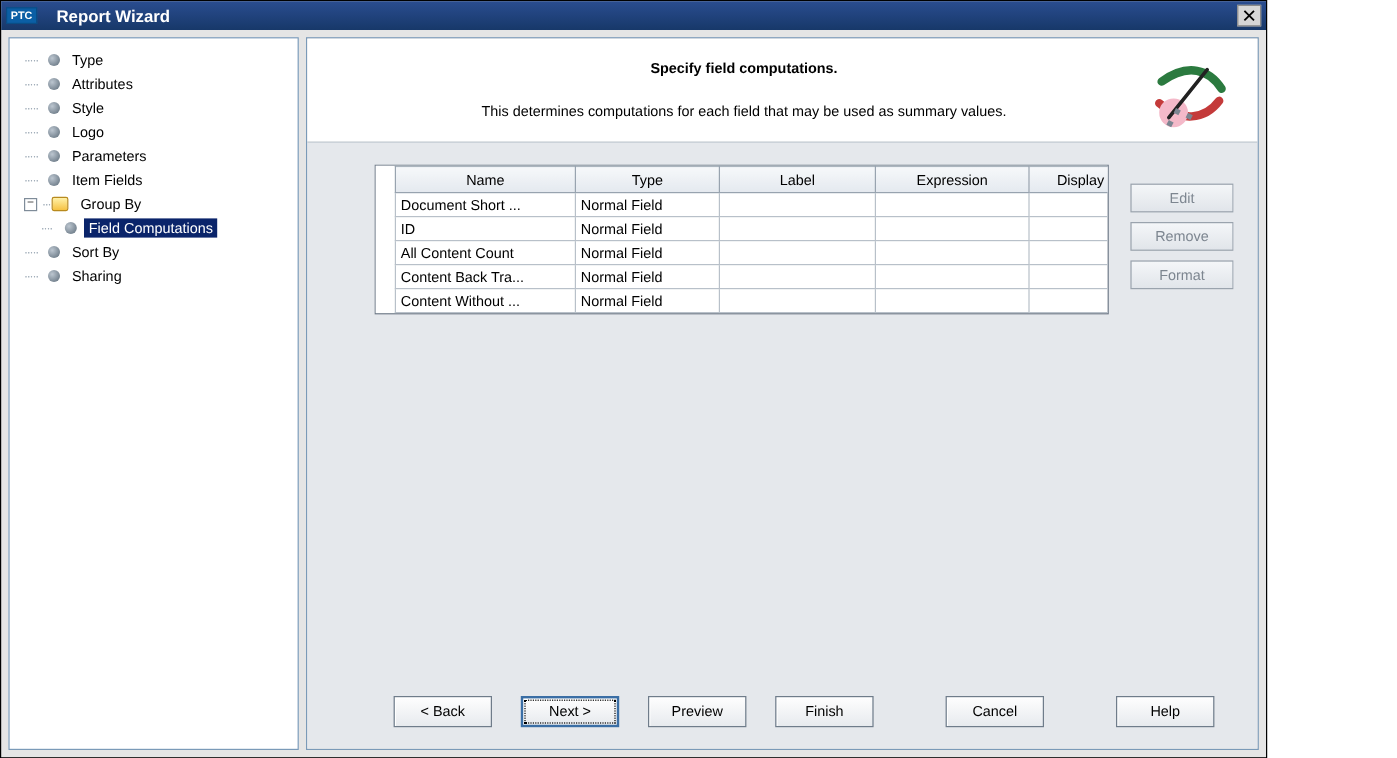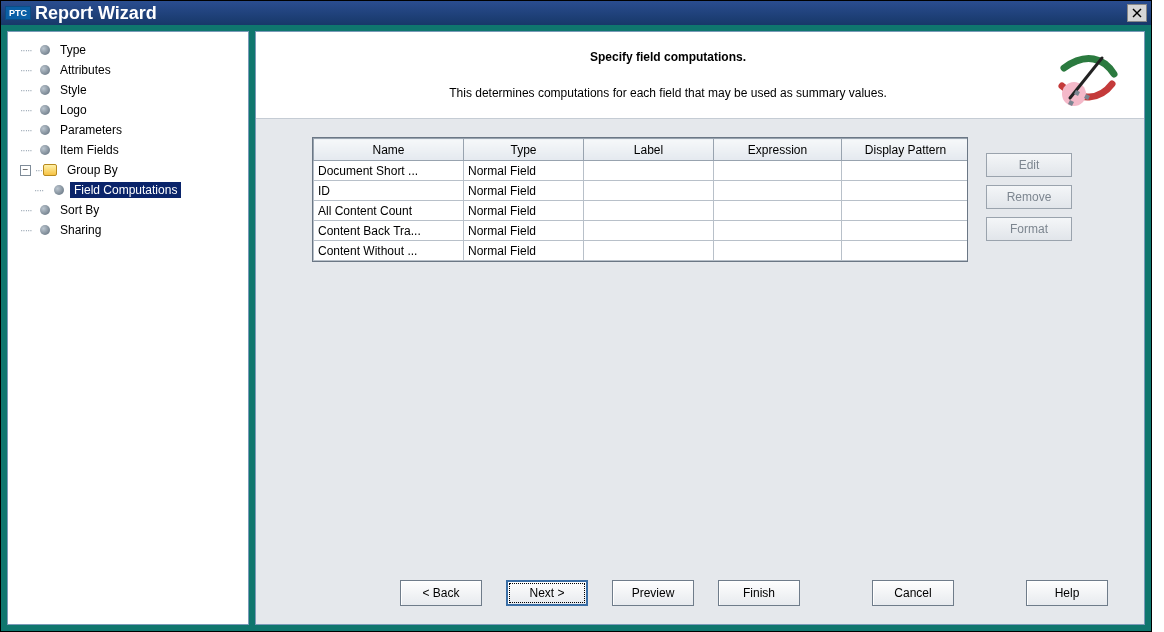--- a/index.html
+++ b/index.html
@@ -4,26 +4,26 @@
 <style>
   * { box-sizing: border-box; }
   html, body {
     margin: 0; padding: 0;
     font-family: Tahoma, Arial, sans-serif;
     font-size: 12px;
     background: #ffffff;
     color: #000;
   }
   .window {
-    width: 1152px;
+    width: 1056px;
     height: 632px;
     border: 1px solid #000;
     display: flex;
     flex-direction: column;
-    background: #0f766e;
+    background: #e5e5e5;
   }
   .titlebar {
     height: 24px;
     background: linear-gradient(to bottom, #2a4d90, #173869);
     color: #fff;
     display: flex;
     align-items: center;
     padding: 0 4px;
     font-family: Tahoma, sans-serif;
   }
@@ -31,21 +31,22 @@
     background: #0b5fa5;
     color: #fff;
     font-size: 9px;
     font-weight: bold;
     padding: 1px 3px;
     margin-right: 4px;
     border: 1px solid #0a4d85;
   }
   .titlebar .title {
     font-weight: bold;
-    font-size: 18px;
+    font-size: 14px;
+    margin-left: 12px;
   }
   .titlebar .spacer { flex: 1; }
   .titlebar .win-btn {
     width: 20px; height: 18px;
     background: #d6d6d6;
     border: 1px solid #888;
     display: flex; align-items: center; justify-content: center;
     cursor: default;
   }
   .titlebar .win-btn svg { width: 10px; height: 10px; }
@@ -156,20 +157,21 @@
     align-items: flex-start;
     gap: 18px;
     flex: 1;
     overflow: hidden;
   }
   .grid-wrap {
     border: 1px solid #6b7785;
     background: #fff;
     width: 656px;
     overflow: hidden;
+    padding-left: 16px;
   }
   table.grid {
     border-collapse: collapse;
     width: 100%;
     table-layout: fixed;
   }
   table.grid th {
     background: linear-gradient(to bottom, #f6f8fa, #e4e9ef);
     border: 1px solid #98a3af;
     font-weight: normal;

